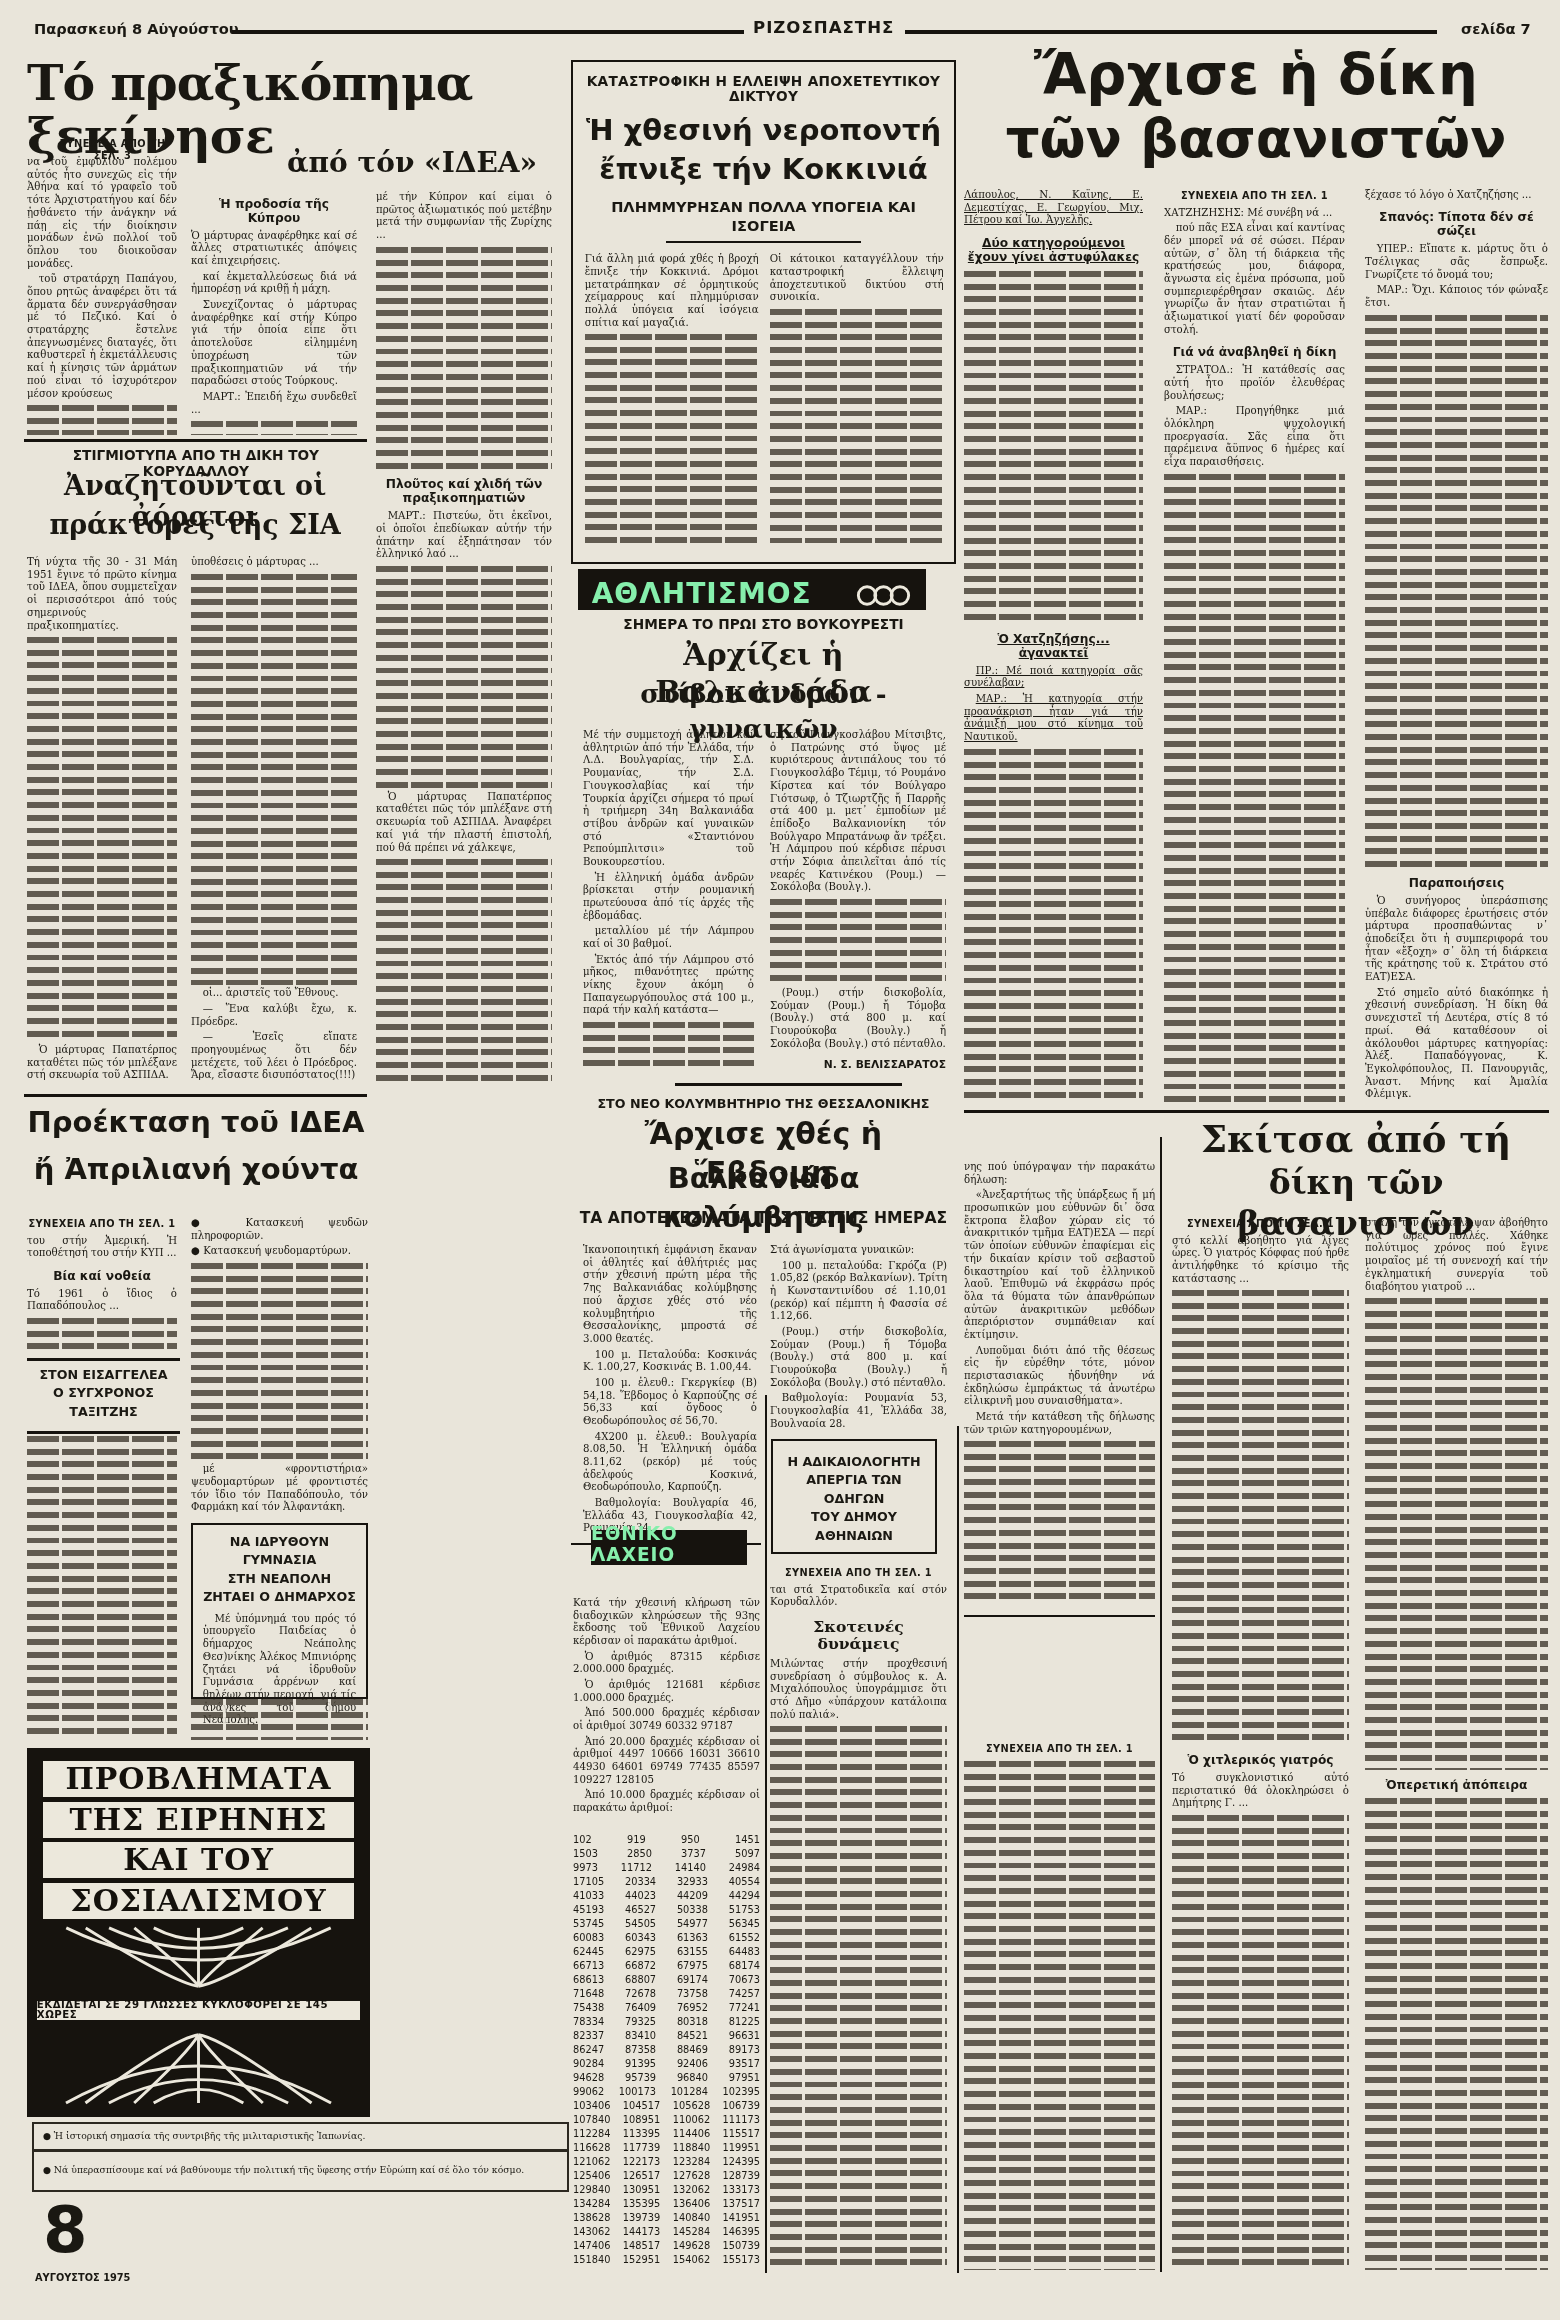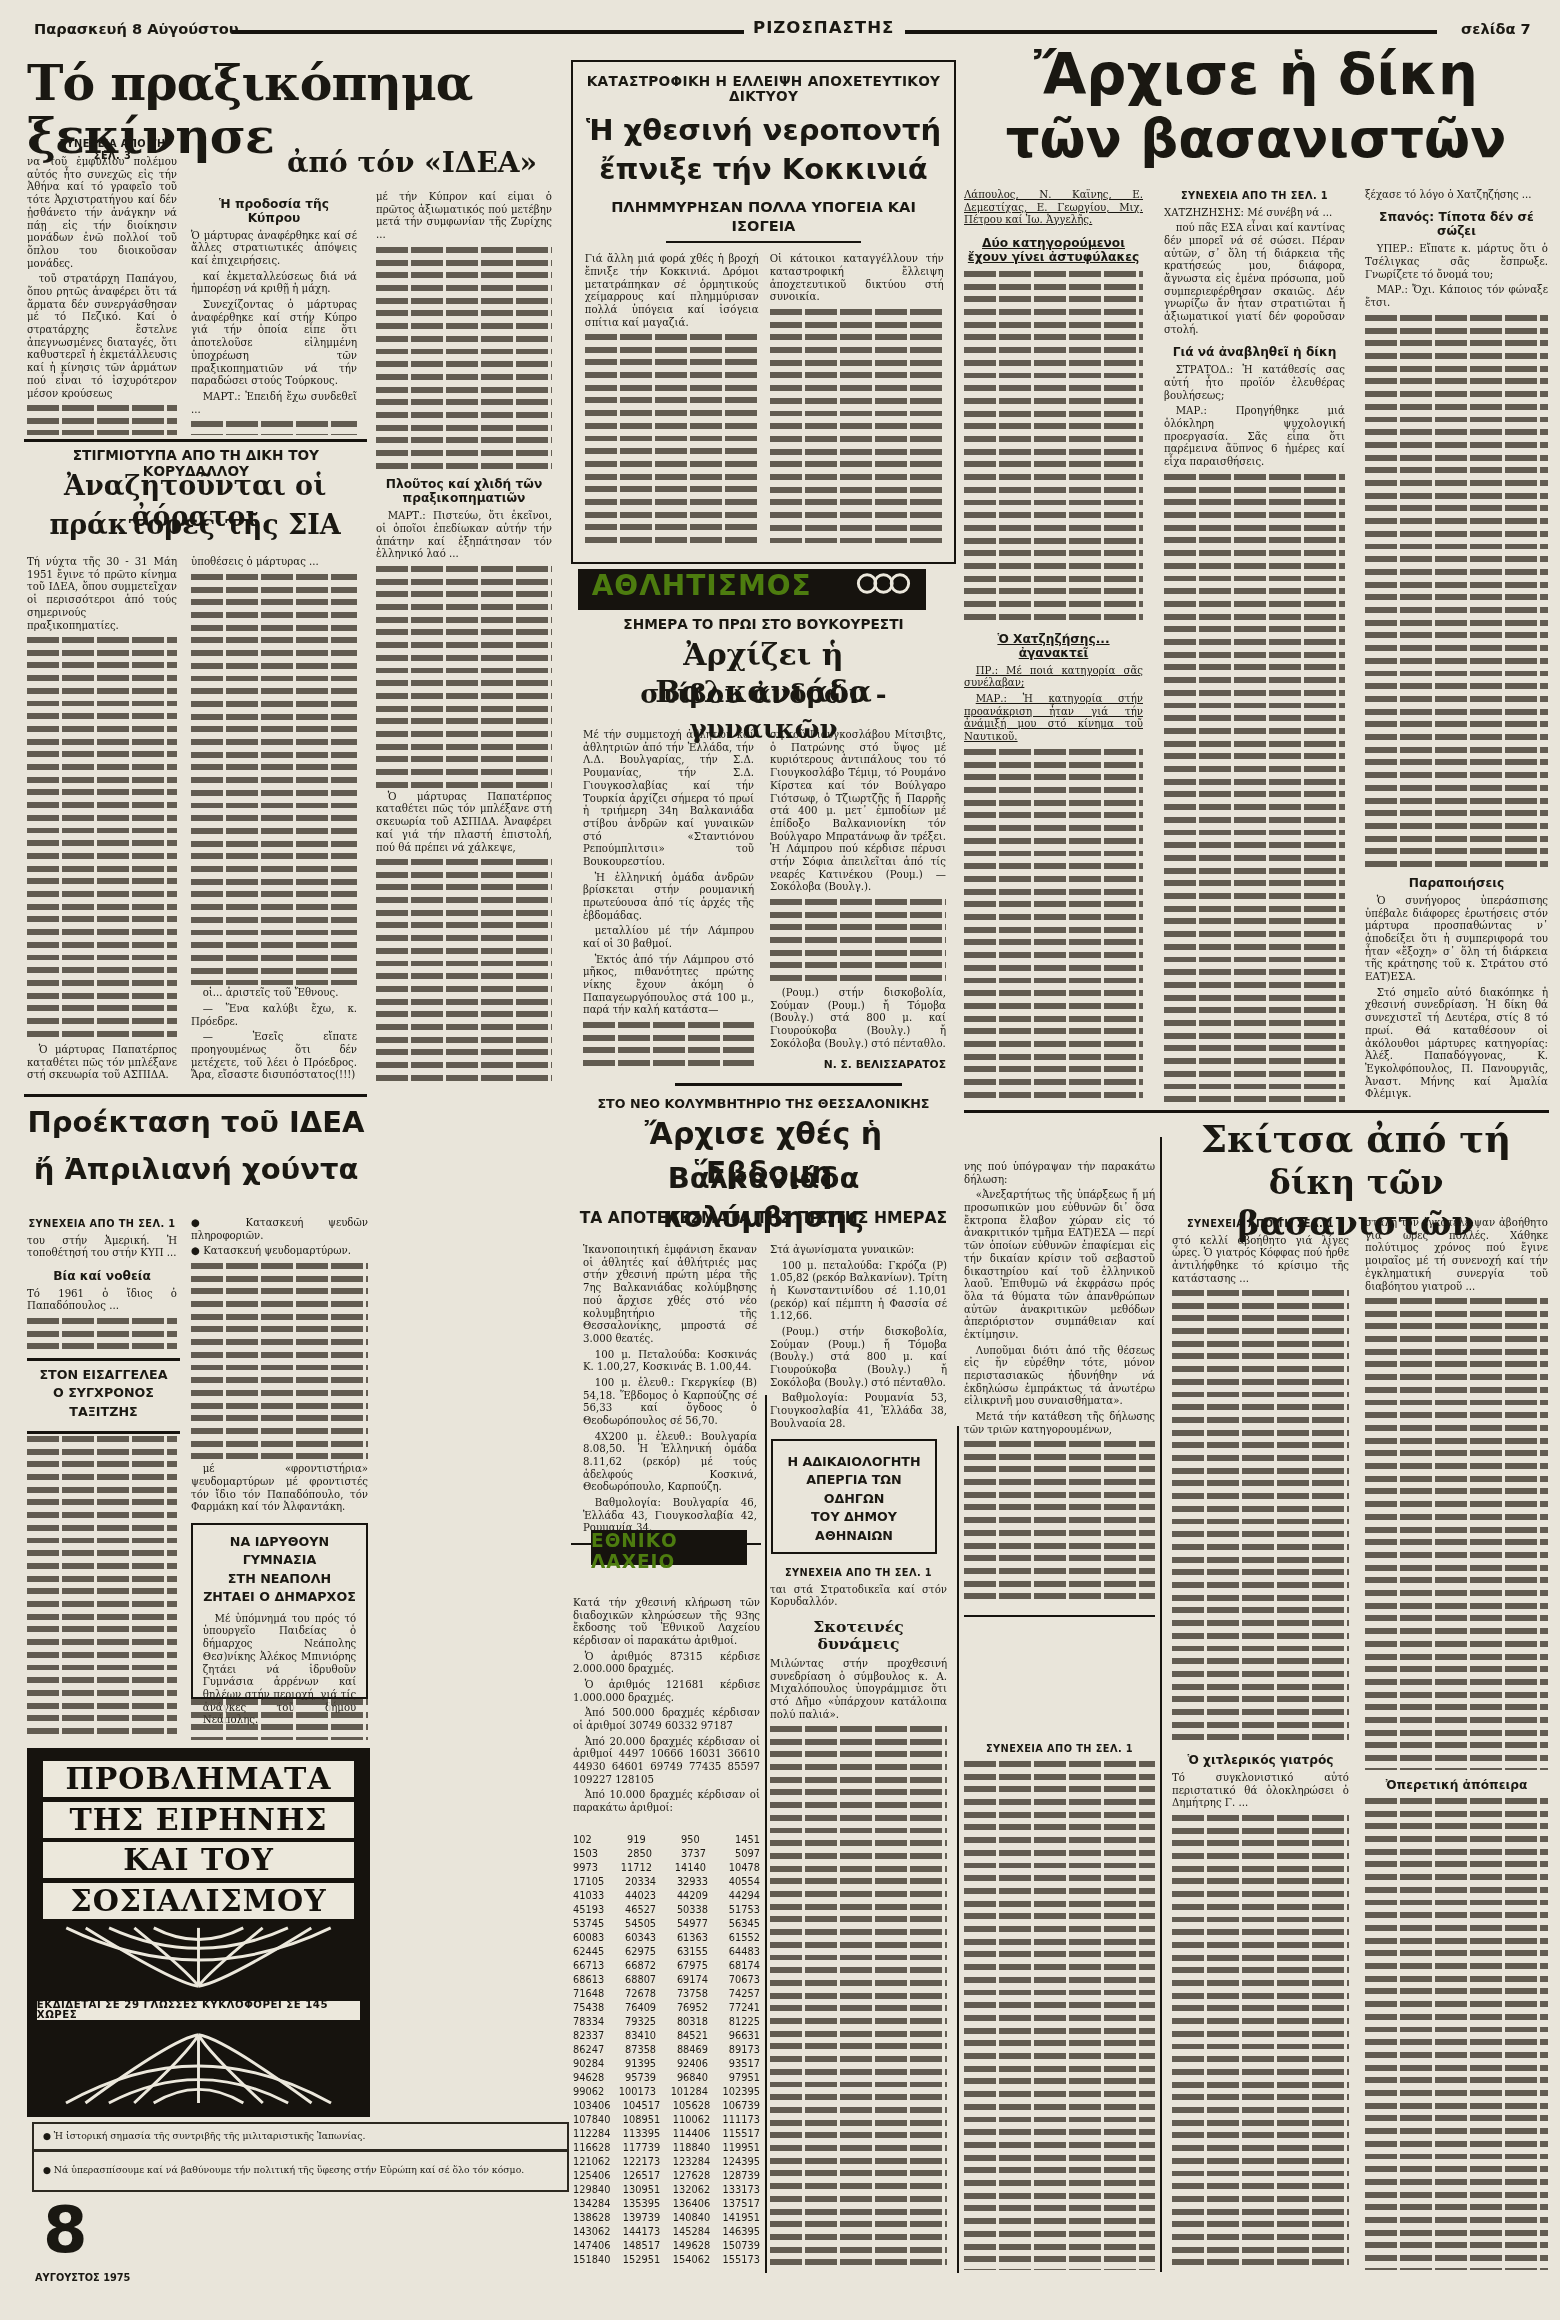--- a/index.html
+++ b/index.html
@@ -19,21 +19,21 @@
   .bsub{font:bold 12.2px/14px "DejaVu Sans",sans-serif;text-align:center;margin:5.9px 2px 4.9px;}
   .bsub.serif{font-family:"DejaVu Serif",serif;font-size:15.6px;line-height:17.6px;}
   .cont{font:bold 9.8px/11.7px "DejaVu Sans",sans-serif;letter-spacing:0.4px;margin:1px 0 4.9px;text-align:center;}
   .byline{font:bold 10.7px/13.7px "DejaVu Sans",sans-serif;text-align:right;margin-top:4.9px;}
   .fx{flex:1 1 auto;min-height:7.8px;margin:2px 0;opacity:.82;
       background-image:
         repeating-linear-gradient(90deg, rgba(233,229,218,0) 0 32px, #e9e5da 32px 35px),
         repeating-linear-gradient(180deg, #453f33 0 5.9px, rgba(0,0,0,0) 5.9px 12.7px);}
   .numrow{display:flex;justify-content:space-between;font:9.8px/14px "DejaVu Sans",sans-serif;}
   
-  .blackbar{background:#16130e;color:#4d7c0f;display:flex;align-items:flex-start;}
+  .blackbar{background:#16130e;color:#86efac;display:flex;align-items:flex-end;}
   .framed{border:2.9px solid #16130e;}
   .framed2{border:2px solid #16130e;}
   .kok-kicker{font:bold 13.7px/15.6px "DejaVu Sans",sans-serif;text-align:center;letter-spacing:0.3px;}
   .box3lines div{font:bold 12.7px/18.5px "DejaVu Sans",sans-serif;text-align:center;}
   .adline{background:#ece8dc;color:#14110c;margin:4.9px 15.6px;height:36px;display:flex;align-items:center;justify-content:center;
           font:bold 30px/30px "DejaVu Serif",serif;letter-spacing:1px;}
   .adband{background:#ece8dc;color:#14110c;margin:2.9px 9.8px;height:18.5px;display:flex;align-items:center;justify-content:center;
           font:bold 10.2px/10.7px "DejaVu Sans",sans-serif;letter-spacing:0.5px;}
   .strip{border:2px solid #2c2820;display:flex;align-items:center;padding:2px 8.8px;
          font:9.3px/10.7px "DejaVu Serif",serif;}
@@ -253,21 +253,21 @@
       <div class="numrow">
         <span>1503</span>
         <span>2850</span>
         <span>3737</span>
         <span>5097</span>
       </div>
       <div class="numrow">
         <span>9973</span>
         <span>11712</span>
         <span>14140</span>
-        <span>10478</span>
+        <span>24984</span>
       </div>
       <div class="numrow">
         <span>17105</span>
         <span>20334</span>
         <span>32933</span>
         <span>40554</span>
       </div>
       <div class="numrow">
         <span>41033</span>
         <span>44023</span>

